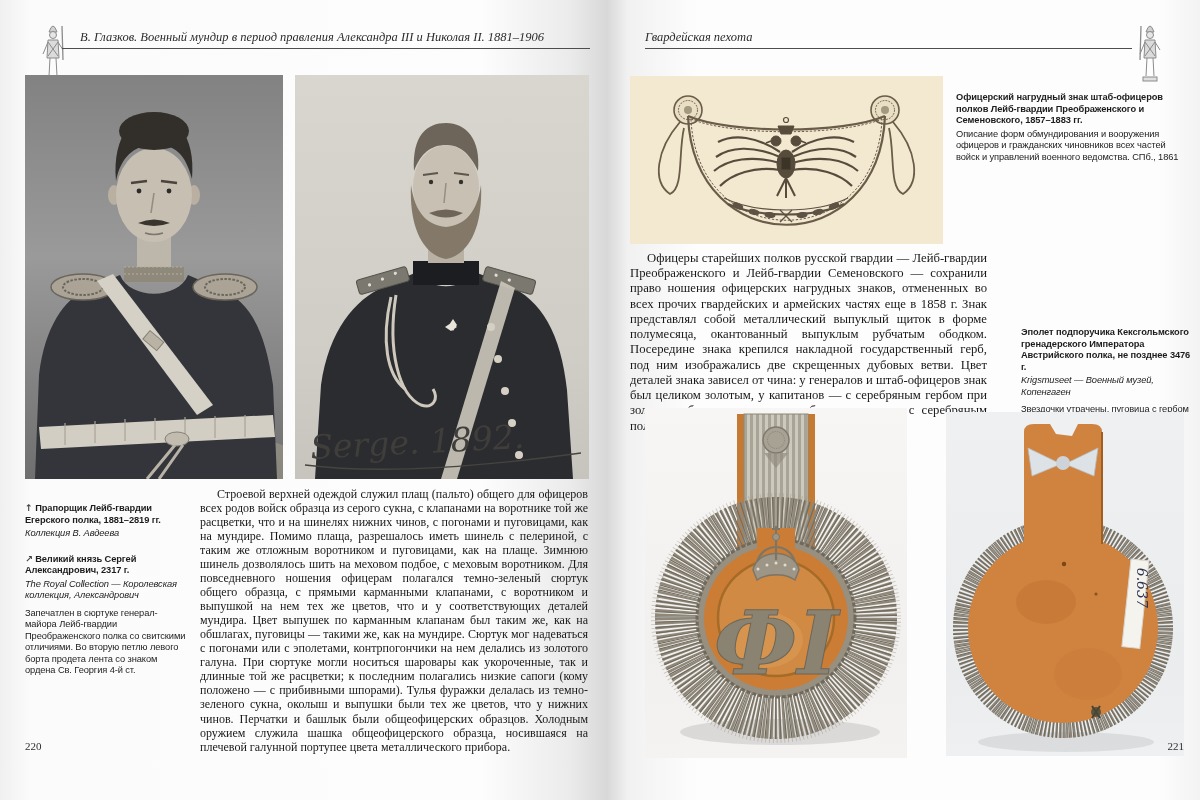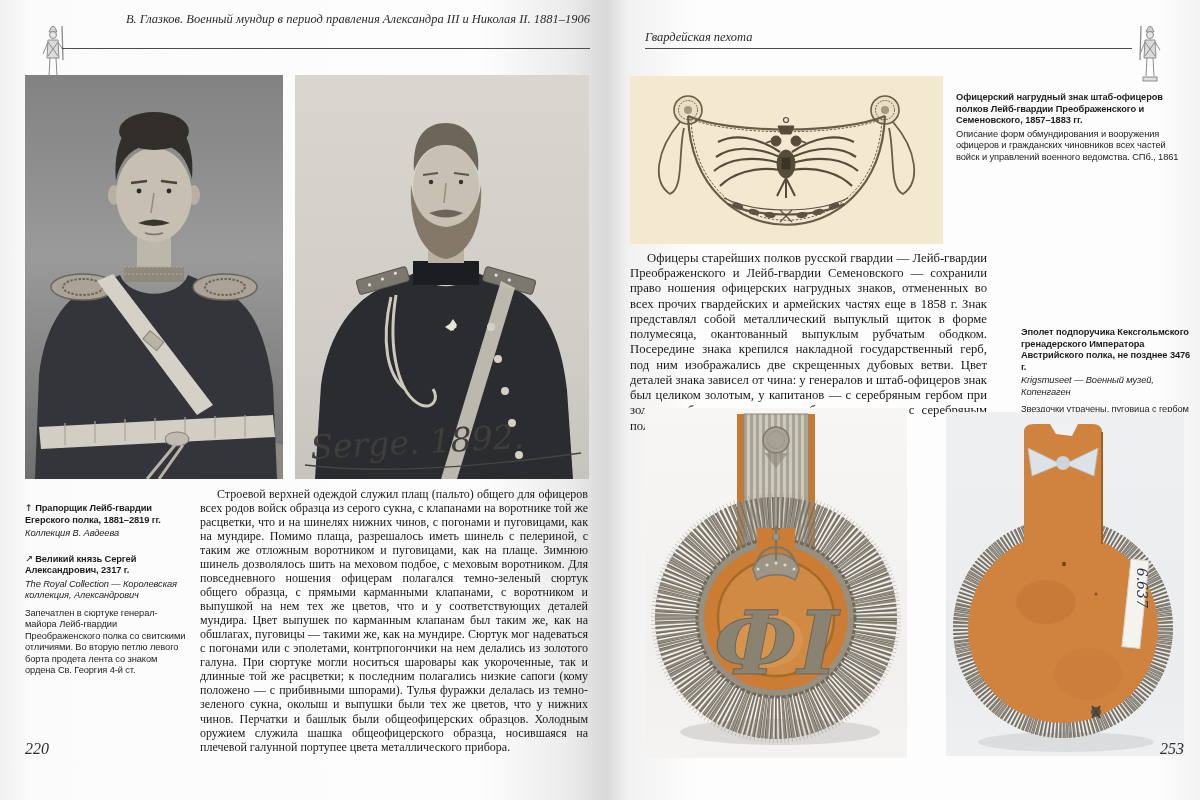--- a/index.html
+++ b/index.html
@@ -6,21 +6,21 @@
   #spread{
     position:relative;width:1200px;height:800px;overflow:hidden;
     font-family:"Liberation Serif","DejaVu Serif",serif;
     background:linear-gradient(90deg,
       #f0f0f0 0%, #fbfbfb 2.5%, #fdfdfd 40%,
       #ebebeb 47.5%, #d8d8d8 50.6%, #f1f1f1 52.3%,
       #fdfdfd 58%, #fdfdfd 96.5%, #f3f3f3 100%);
   }
   .hdr{position:absolute;font-style:italic;font-size:12.5px;color:#2b2b2b;white-space:nowrap;text-align:center;}
   .rule{position:absolute;height:1.4px;background:#4d4d4d;}
-  .pagenum{position:absolute;font-size:16px;color:#2e2e2e;font-style:italic;}
+  .pagenum{position:absolute;font-size:11px;color:#2e2e2e;}
   .photo{position:absolute;overflow:hidden;}
   .photo svg{display:block;}
   .figure-icon{position:absolute;}
   .cap{position:absolute;font-family:"Liberation Sans","DejaVu Sans",sans-serif;
        font-size:9.3px;line-height:1.24;color:#1c1c1c;letter-spacing:-0.1px;margin-top:12px;}
   .cap .t{font-weight:bold;}
   .cap .s{font-style:italic;margin-top:2px;}
   .cap .sr{margin-top:2px;}
   .cap .n{margin-top:6px;}
   .cap .blockgap{height:13px;}
@@ -45,21 +45,21 @@
       <circle cx="17" cy="15" r="3.5" fill="#e4e4e4"></circle>
       <path d="M12,20 L22,20 L23,38 L11,38 Z" fill="#d8d8d8"></path>
       <path d="M12,22 L22,36 M22,22 L12,36"></path>
       <path d="M12,22 L7,34 M22,22 L27,30"></path>
       <path d="M26,6 L27,40" stroke-width="1.3"></path>
       <path d="M14,38 L13,56 M20,38 L21,56"></path>
       <rect x="10" y="57" width="14" height="4" fill="#dddddd"></rect>
     </g>
   </svg>
 
-  <div class="hdr" style="left:80px;top:12px;width:510px;text-align:right">В. Глазков. Военный мундир в период правления Александра III и Николая II. 1881–1906</div>
+  <div class="hdr" style="left:80px;top:30px;width:510px;text-align:left">В. Глазков. Военный мундир в период правления Александра III и Николая II. 1881–1906</div>
   <div class="rule" style="left:62px;top:48px;width:528px"></div>
 
   <div class="photo" style="left:25px;top:75px;width:258px;height:404px">
     <svg width="258" height="404" viewBox="0 0 258 404">
       <defs>
         <linearGradient id="pg1" x1="0" y1="0" x2="0" y2="1">
           <stop offset="0" stop-color="#828282"></stop>
             <stop offset="0.45" stop-color="#9a9a9a"></stop>
             <stop offset="1" stop-color="#6f6f6f"></stop>
         </linearGradient>
@@ -296,15 +296,15 @@
         <rect x="-9" y="0" width="18" height="88" fill="#f4f3ee" stroke="#d8d5cc"></rect>
         <text transform="translate(-2,8) rotate(84)" font-size="14" font-style="italic" font-family="'DejaVu Serif',serif" fill="#2f3550">6.637</text>
       </g>
       <g>
         <circle cx="150" cy="300" r="5" fill="#5b543f"></circle>
         <path d="M146,294 L154,306 M154,294 L146,306" stroke="#4a4433" stroke-width="2"></path>
       </g>
     </svg>
   </div>
 
-  <div class="pagenum" style="left:1120px;top:740px;width:64px;text-align:right">253</div>
+  <div class="pagenum" style="left:1120px;top:740px;width:64px;text-align:right">221</div>
 
 </div>
 
 </body></html>

